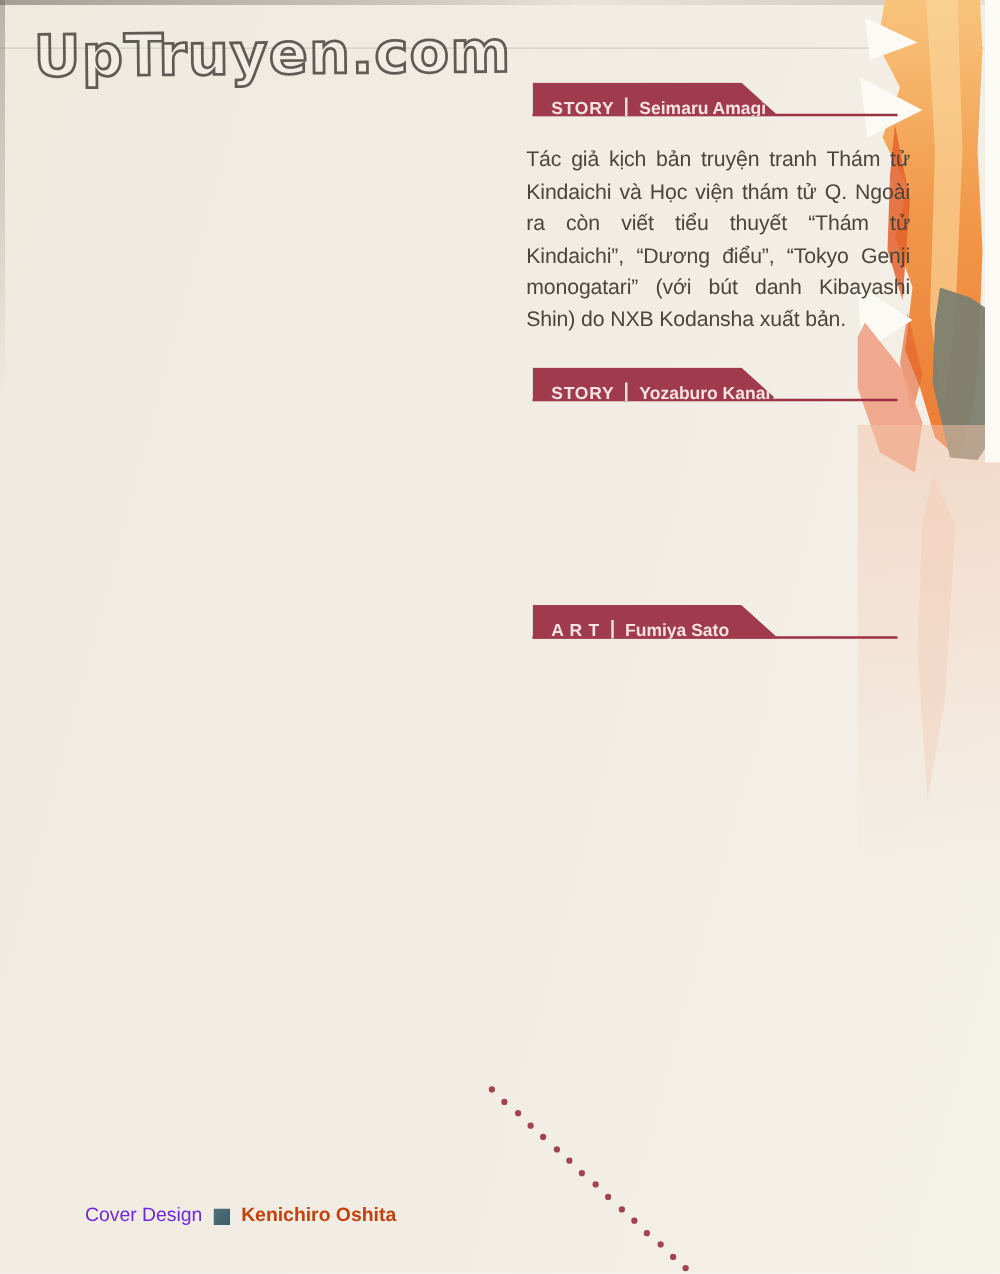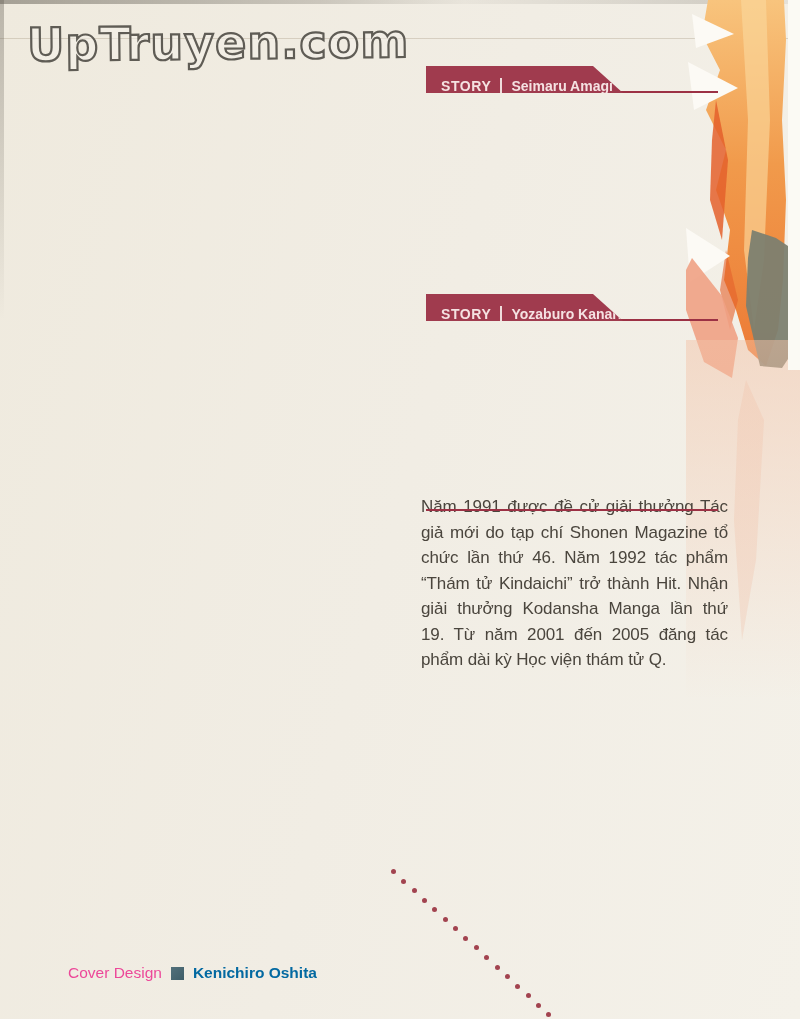--- a/index.html
+++ b/index.html
@@ -50,23 +50,23 @@
     font-size:17px;line-height:25.5px;color:var(--body-text);
     letter-spacing:-.1px;
   }
   #section-1{top:66px;} #section-2{top:294px;} #section-3{top:484px;}
 
   
   .dot{position:absolute;width:5px;height:5px;border-radius:50%;background:var(--dot);}
 
   
   .cover-credit{position:absolute;left:68px;top:964px;display:flex;align-items:center;font-size:15.5px;}
-  .cover-credit .label{color:#ec4899;font-weight:400;margin-right:9px;}
+  .cover-credit .label{color:#6d28d9;font-weight:400;margin-right:9px;}
   .cover-credit .swatch{width:13px;height:13px;background:linear-gradient(135deg,#52707b,#3e5d68);margin-right:9px;}
-  .cover-credit .name{color:#0369a1;font-weight:bold;}
+  .cover-credit .name{color:#c2410c;font-weight:bold;}
 </style>
 </head>
 <body>
 
 <div class="edge-top"></div>
 <div class="scanline"></div>
 <div class="edge-left"></div>
 
 <svg class="artwork" viewBox="0 0 114 720" xmlns="http://www.w3.org/2000/svg">
   <defs>
@@ -96,34 +96,39 @@
 
 <div class="logo">UpTruyen.com</div>
 
 <div class="section" id="section-1">
   <div class="banner-rule"></div>
   <div class="banner">
     <span class="role">STORY</span>
     <span class="sep"></span>
     <span class="person">Seimaru Amagi</span>
   </div>
+  <p class="body-text">Tác giả kịch bản truyện tranh Thám tử Kindaichi và Học viện thám tử Q. Ngoài ra còn viết tiểu thuyết “Thám tử Kindaichi”, “Dương điểu”, “Tokyo Genji monogatari” (với bút danh Kibayashi Shin) do NXB Kodansha xuất bản.</p>
 </div>
 
 <div class="section" id="section-2">
   <div class="banner-rule"></div>
   <div class="banner">
     <span class="role">STORY</span>
     <span class="sep"></span>
     <span class="person">Yozaburo Kanari</span>
   </div>
 </div>
 
 <div class="section" id="section-3">
   <div class="banner-rule"></div>
-  <p class="body-text">Năm 1991 được đề cử giải thưởng Tác giả mới do tạp chí Shonen Magazine tổ chức lần thứ 46. Năm 1992 tác phẩm “Thám tử Kindaichi” trở thành Hit. Nhận giải thưởng Kodansha Manga lần thứ 19. Từ năm 2001 đến 2005 đăng tác phẩm dài kỳ Học viện thám tử Q.</p>
+  <div class="banner">
+    <span class="role">A R T</span>
+    <span class="sep"></span>
+    <span class="person">Fumiya Sato</span>
+  </div>
 </div>
 
 <div id="dotted-line">
     <span class="dot" style="left: 391px; top: 869px;"></span>
     <span class="dot" style="left: 401.35px; top: 878.55px;"></span>
     <span class="dot" style="left: 411.7px; top: 888.1px;"></span>
     <span class="dot" style="left: 422.05px; top: 897.65px;"></span>
     <span class="dot" style="left: 432.4px; top: 907.2px;"></span>
     <span class="dot" style="left: 442.75px; top: 916.75px;"></span>
     <span class="dot" style="left: 453.1px; top: 926.3px;"></span>

